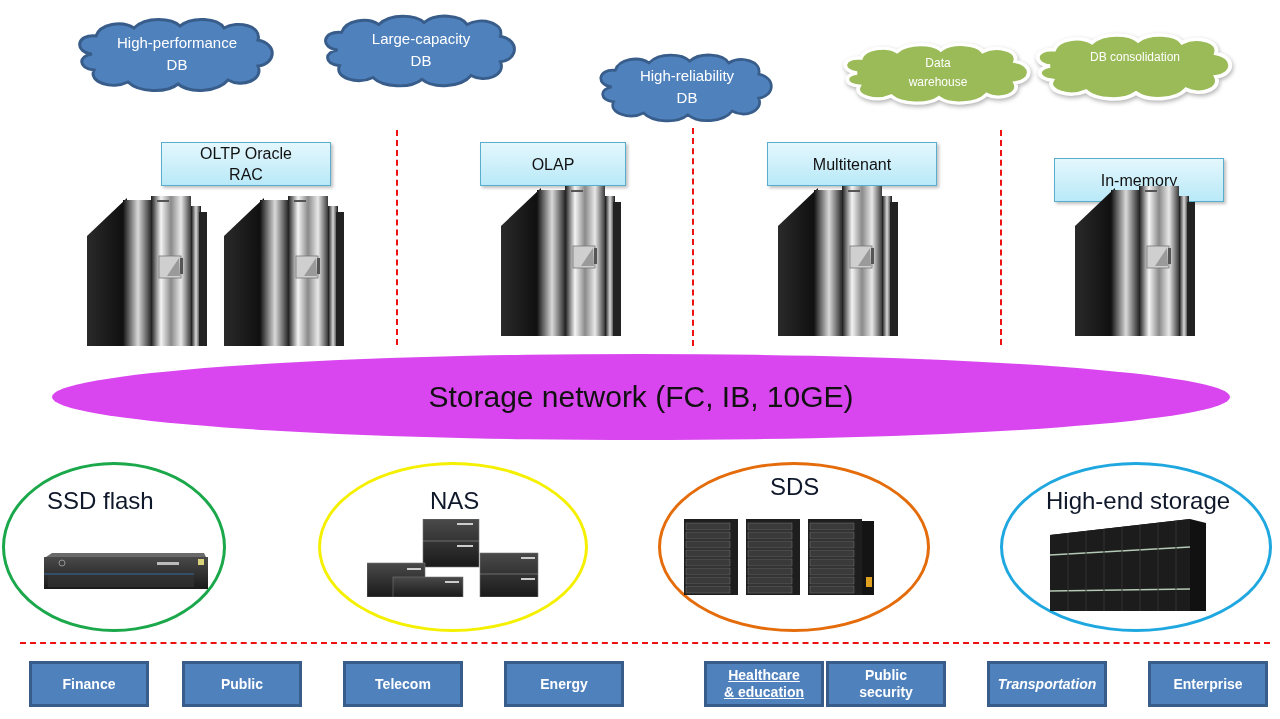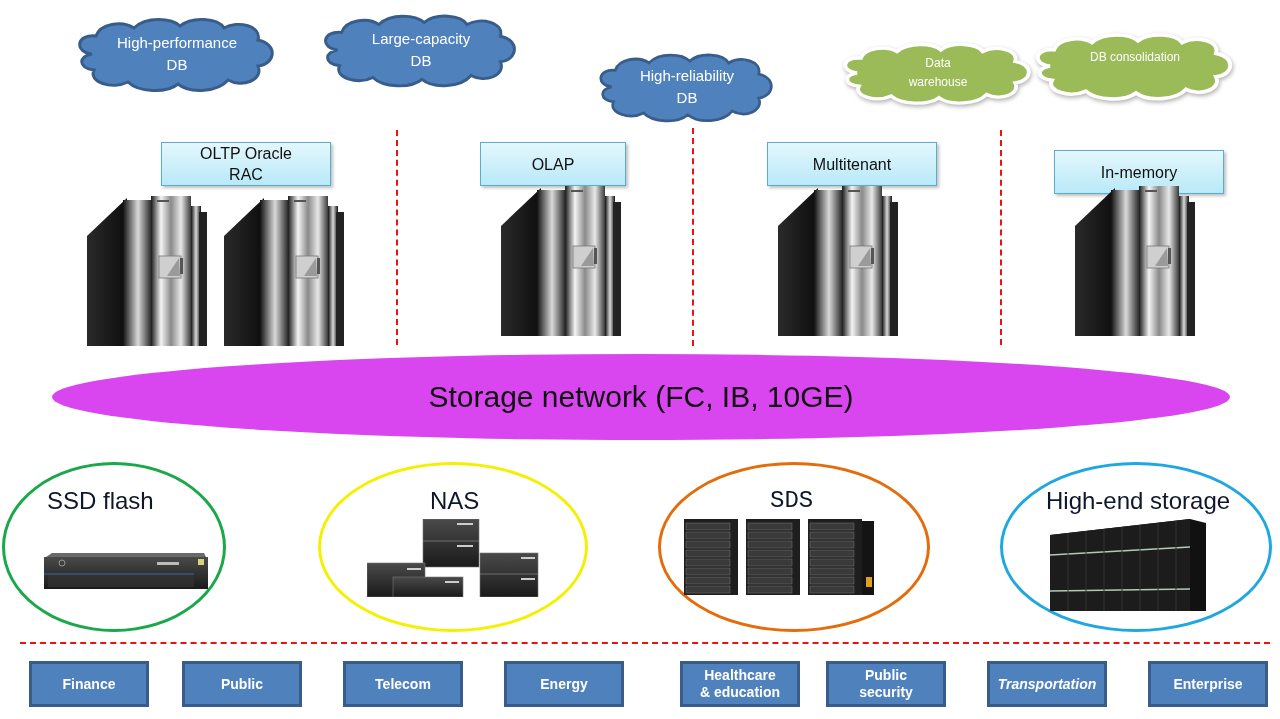--- a/index.html
+++ b/index.html
@@ -137,21 +137,21 @@
 </div>
 
 <div class="vsep" style="left:396px;top:130px;height:215px;"></div>
 <div class="vsep" style="left:692px;top:128px;height:218px;"></div>
 <div class="vsep" style="left:1000px;top:130px;height:215px;"></div>
 
 <div class="db-label" style="left:161px;top:142px;width:170px;">OLTP Oracle
 RAC</div>
 <div class="db-label" style="left:480px;top:142px;width:146px;">OLAP</div>
 <div class="db-label" style="left:767px;top:142px;width:170px;">Multitenant</div>
-<div class="db-label" style="left:1054px;top:150px;width:170px;">In-memory</div>
+<div class="db-label" style="left:1054px;top:158px;width:170px;">In-memory</div>
 
 <svg class="rack" style="left:87px;top:196px;" viewBox="0 0 122 150">
     <use href="#rack"></use>
   </svg>
 <svg class="rack" style="left:224px;top:196px;" viewBox="0 0 122 150">
     <use href="#rack"></use>
   </svg>
 <svg class="rack" style="left:501px;top:186px;" viewBox="0 0 122 150">
     <use href="#rack"></use>
   </svg>
@@ -189,21 +189,21 @@
   <rect x="40" y="49" width="14" height="2" fill="#ccc"></rect>
   <rect x="113" y="34" width="58" height="44" fill="url(#darkUnit)" stroke="#777" stroke-width="0.6"></rect>
   <line x1="113" y1="55" x2="171" y2="55" stroke="#999" stroke-width="0.6"></line>
   <rect x="154" y="38" width="14" height="2" fill="#ccc"></rect>
   <rect x="154" y="59" width="14" height="2" fill="#ccc"></rect>
   <rect x="26" y="58" width="70" height="20" fill="url(#darkUnit)" stroke="#777" stroke-width="0.6"></rect>
   <rect x="78" y="62" width="14" height="2" fill="#ccc"></rect>
 </svg>
 
 <div class="store" style="left:658px;top:462px;width:272px;height:170px;border-color:#e46c0a;"></div>
-<div class="store-title" style="left:770px;top:487px;font-family:Liberation Mono, monospace;">SDS</div>
+<div class="store-title" style="left:770px;top:473px;">SDS</div>
 <svg class="abs" style="left:684px;top:515px;" width="190" height="80" viewBox="0 0 190 80">
   <g id="sdsUnit">
     <rect x="0" y="4" width="54" height="76" fill="#1e1e1e"></rect>
     <rect x="2" y="8" width="44" height="7" fill="#3a3a3a" stroke="#777" stroke-width="0.5"></rect>
     <rect x="2" y="17" width="44" height="7" fill="#3a3a3a" stroke="#777" stroke-width="0.5"></rect>
     <rect x="2" y="26" width="44" height="7" fill="#3a3a3a" stroke="#777" stroke-width="0.5"></rect>
     <rect x="2" y="35" width="44" height="7" fill="#3a3a3a" stroke="#777" stroke-width="0.5"></rect>
     <rect x="2" y="44" width="44" height="7" fill="#3a3a3a" stroke="#777" stroke-width="0.5"></rect>
     <rect x="2" y="53" width="44" height="7" fill="#3a3a3a" stroke="#777" stroke-width="0.5"></rect>
     <rect x="2" y="62" width="44" height="7" fill="#3a3a3a" stroke="#777" stroke-width="0.5"></rect>
@@ -232,18 +232,18 @@
     <line x1="126" y1="2" x2="126" y2="92"></line>
   </g>
 </svg>
 
 <div class="hsep" style="left:20px;top:642px;width:1250px;"></div>
 
 <div class="industry" style="left:21px;margin-left:8px;">Finance</div>
 <div class="industry" style="left:182px;">Public</div>
 <div class="industry" style="left:343px;">Telecom</div>
 <div class="industry" style="left:504px;">Energy</div>
-<div class="industry" style="left:680px;">Healthcare
+<div class="industry" style="left:704px;text-decoration:underline;">Healthcare
 &amp; education</div>
 <div class="industry" style="left:826px;">Public
 security</div>
 <div class="industry" style="left:987px;font-style:italic;">Transportation</div>
 <div class="industry" style="left:1148px;">Enterprise</div>
 
 </body></html>

